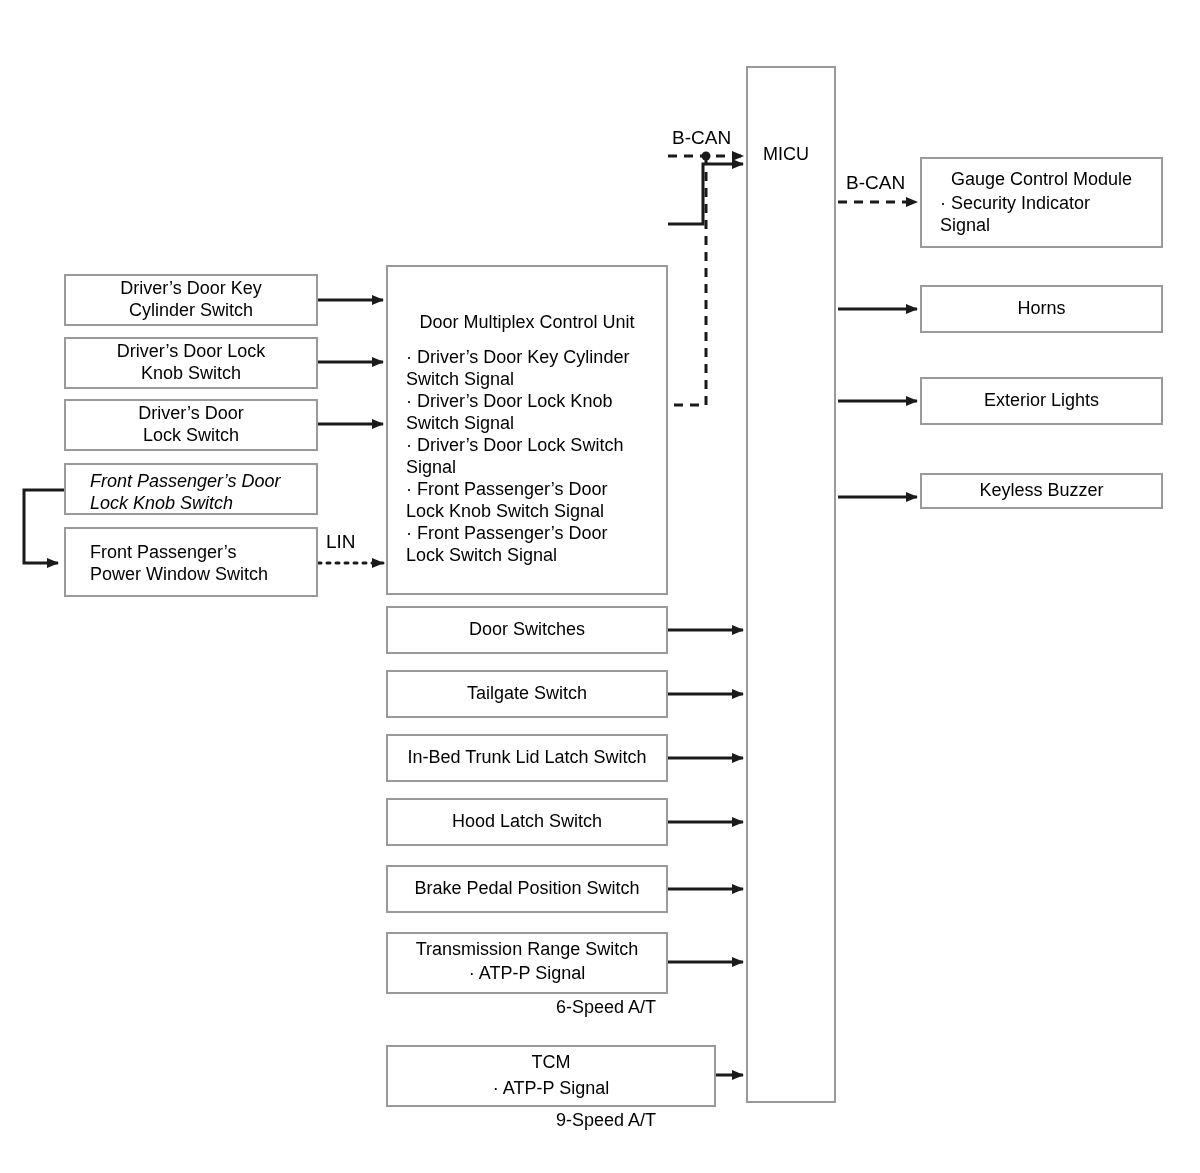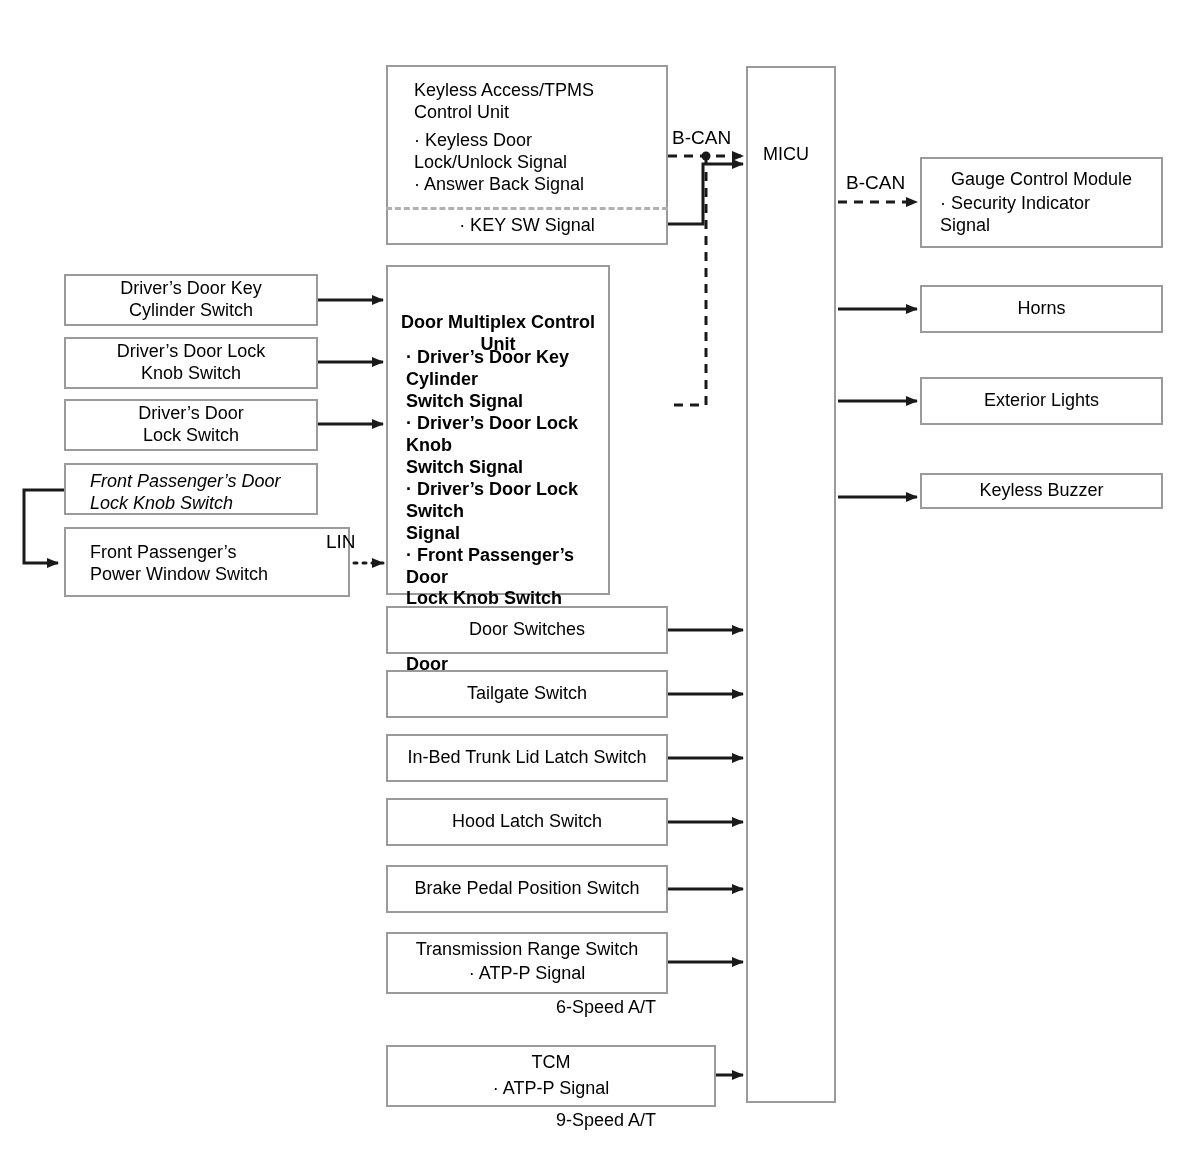--- a/index.html
+++ b/index.html
@@ -160,37 +160,24 @@
       <line x1="838" y1="309" x2="917" y2="309" stroke="#1a1a1a" stroke-width="3" marker-end="url(#arrow)"></line>
     </g>
     <g>
       <line x1="838" y1="401" x2="917" y2="401" stroke="#1a1a1a" stroke-width="3" marker-end="url(#arrow)"></line>
     </g>
     <g>
       <line x1="838" y1="497" x2="917" y2="497" stroke="#1a1a1a" stroke-width="3" marker-end="url(#arrow)"></line>
     </g>
   </svg>
 
-  <div class="box" style="left:386px; top:65px; width:282px; height:180px;">
-    <div class="unit-title left-ind" style="top:13px;">
-      <span class="title-line">Keyless Access/TPMS</span>
-      <span class="title-line">Control Unit</span>
-    </div>
-    <div class="sig-list" style="top:63px; left:26px;">
-      <span class="sig">· Keyless Door</span>
-      <span class="sig">Lock/Unlock Signal</span>
-      <span class="sig">· Answer Back Signal</span>
-    </div>
-    <div class="divider-dash" style="left:-2px; right:-2px; top:140px;"></div>
-    <div class="unit-title" style="top:148px;">· KEY SW Signal</div>
-  </div>
 
   <span class="net-label" style="left:672px; top:127px;">B-CAN</span>
 
-  <div class="box" style="left:386px; top:265px; width:224px; height:330px;font-weight:bold;">
+  <div class="box" style="left:386px; top:265px; width:282px; height:330px;">
     <div class="unit-title" style="top:45px;">Door Multiplex Control Unit</div>
     <div class="sig-list" style="top:80px;">
       <span class="sig">· Driver’s Door Key Cylinder</span>
       <span class="sig">Switch Signal</span>
       <span class="sig">· Driver’s Door Lock Knob</span>
       <span class="sig">Switch Signal</span>
       <span class="sig">· Driver’s Door Lock Switch</span>
       <span class="sig">Signal</span>
       <span class="sig">· Front Passenger’s Door</span>
       <span class="sig">Lock Knob Switch Signal</span>
@@ -223,21 +210,21 @@
     </div>
   </div>
 
   <div class="box" style="left:64px; top:463px; width:254px; height:52px;">
     <div style="padding:6px 0 10px 24px;font-style:italic;">
       <span class="title-line">Front Passenger’s Door</span>
       <span class="title-line">Lock Knob Switch</span>
     </div>
   </div>
 
-  <div class="box" style="left:64px; top:527px; width:286px; height:70px;">
+  <div class="box" style="left:64px; top:527px; width:254px; height:70px;">
     <div style="padding:13px 0 0 24px;">
       <span class="title-line">Front Passenger’s</span>
       <span class="title-line">Power Window Switch</span>
     </div>
   </div>
 
   <span class="net-label" style="left:326px; top:531px;">LIN</span>
 
   <div class="box box-center" style="left:386px; top:606px; width:282px; height:48px;">
     <span>Door Switches</span>

